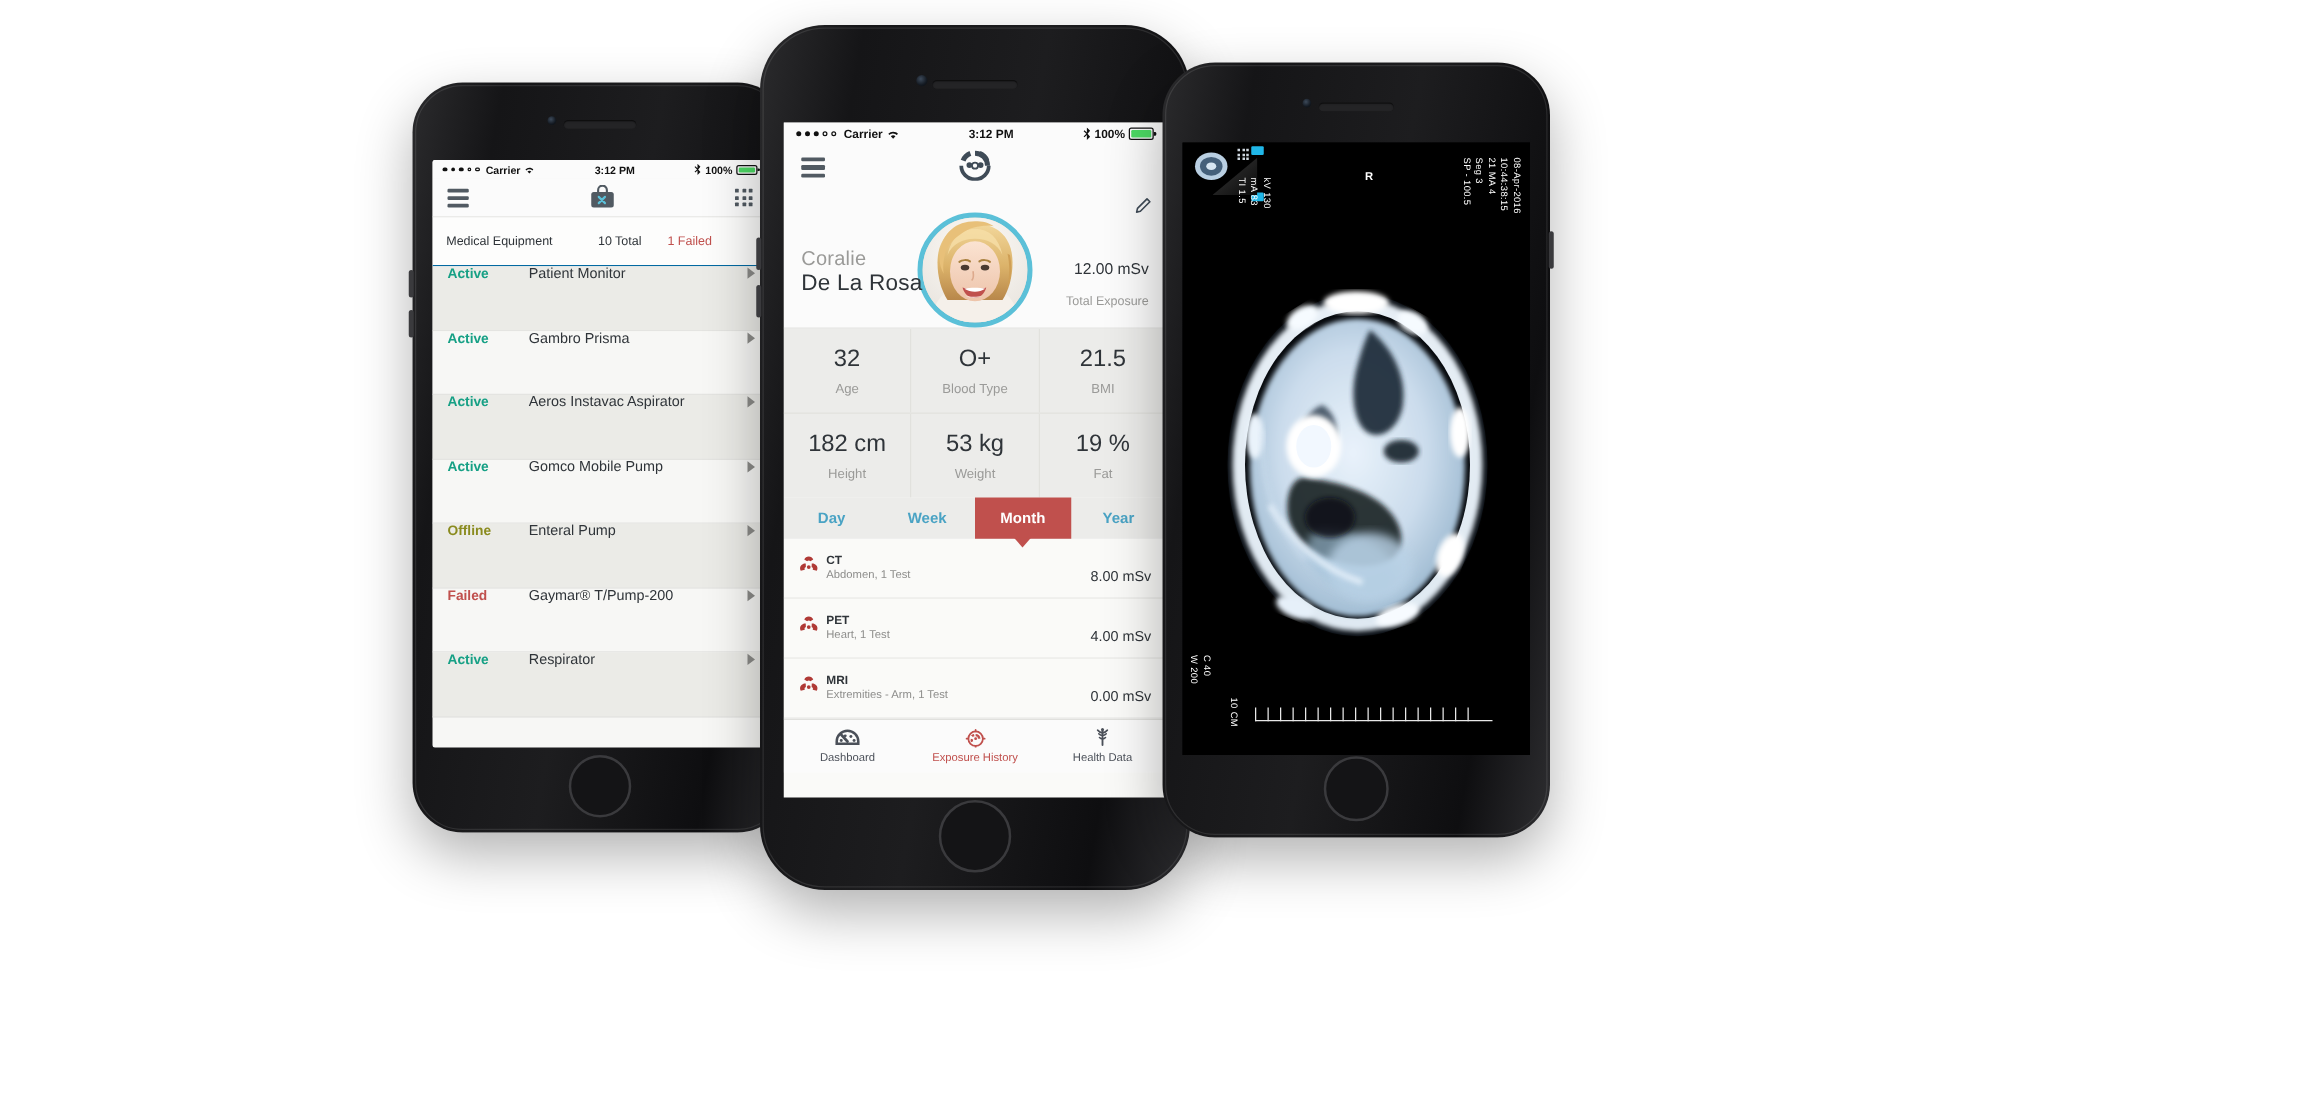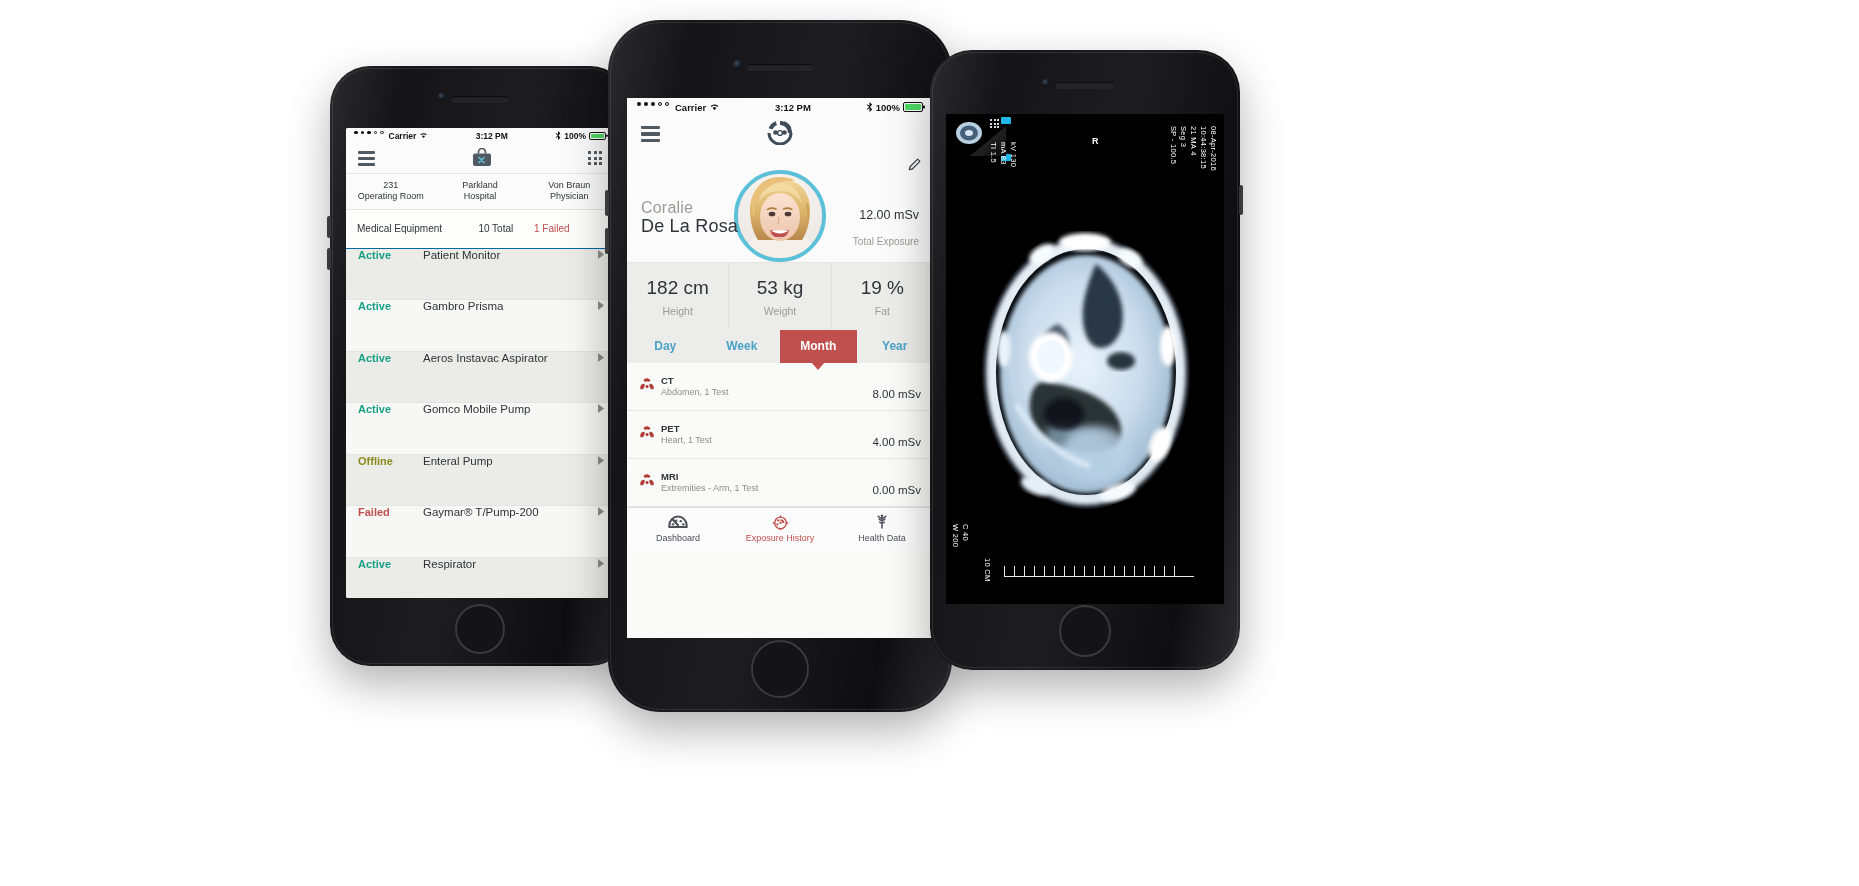--- a/index.html
+++ b/index.html
@@ -11,21 +11,21 @@
          box-shadow:0 18px 44px rgba(0,0,0,.30);}
   .phone .bezel-hl{position:absolute;inset:2px;border-radius:60px;border:1.5px solid rgba(255,255,255,.10);pointer-events:none;}
   .phone .speaker{position:absolute;left:50%;transform:translateX(-50%);height:7px;border-radius:4px;background:#242426;box-shadow:inset 0 1px 1px rgba(0,0,0,.7);}
   .phone .camera{position:absolute;border-radius:50%;background:radial-gradient(circle at 40% 35%,#3d4a5a 0%,#141a22 60%,#07090c 100%);}
   .phone .home{position:absolute;left:50%;transform:translateX(-50%);border-radius:50%;background:#141416;border:2px solid #3a3a3d;}
   .phone .screen{position:absolute;overflow:hidden;background:#fff;}
   .phone .sidebtn{position:absolute;width:4px;border-radius:3px;background:#3a3a3d;}
 
   
   .statusbar{display:flex;align-items:center;justify-content:space-between;background:#fbfbfb;color:#111;}
-  .sb-left{display:flex;align-items:flex-start;gap:3px;}
+  .sb-left{display:flex;align-items:center;gap:3px;}
   .dot{border-radius:50%;background:#111;display:inline-block;}
   .dot.hollow{background:transparent;border:1px solid #111;box-sizing:border-box;}
   .sb-right{display:flex;align-items:center;gap:3px;}
   .batt{position:relative;border:1px solid #111;border-radius:2px;box-sizing:border-box;}
   .batt .fill{position:absolute;inset:1px;background:#4cd964;border-radius:1px;}
   .batt .cap{position:absolute;right:-3px;top:50%;transform:translateY(-50%);width:2px;height:40%;background:#111;border-radius:0 1px 1px 0;}
 
   
   #phoneLeft{left:330px;top:66px;width:300px;height:600px;border-radius:40px;}
   #phoneLeft .bezel-hl{border-radius:38px;inset:2px;}
@@ -168,34 +168,20 @@
             <i></i>
             <i></i>
             <i></i>
             <i></i>
             <i></i>
             <i></i>
             <i></i>
           </div>
       </div>
 
-      <div class="infobar">
-        <div class="cell">
-          <div class="v">231</div>
-          <div class="l">Operating Room</div>
-        </div>
-        <div class="cell">
-          <div class="v">Parkland</div>
-          <div class="l">Hospital</div>
-        </div>
-        <div class="cell">
-          <div class="v">Von Braun</div>
-          <div class="l">Physician</div>
-        </div>
-      </div>
 
       <div class="sumbar">
         <div class="c1">Medical Equipment</div>
         <div class="c2">10 Total</div>
         <div class="c3">1 Failed</div>
       </div>
 
       <div id="eqList">
           <div class="eqrow alt">
             <div class="st active">Active</div>
@@ -354,20 +340,34 @@
 
         <div class="pexp">
           <div class="v">12.00 mSv</div>
           <div class="l">Total Exposure</div>
         </div>
       </div>
 
       <div class="statgrid">
         <div class="statrow">
           <div class="statcell">
+            <div class="v">32</div>
+            <div class="l">Age</div>
+          </div>
+          <div class="statcell">
+            <div class="v">O+</div>
+            <div class="l">Blood Type</div>
+          </div>
+          <div class="statcell">
+            <div class="v">21.5</div>
+            <div class="l">BMI</div>
+          </div>
+        </div>
+        <div class="statrow">
+          <div class="statcell">
             <div class="v">182 cm</div>
             <div class="l">Height</div>
           </div>
           <div class="statcell">
             <div class="v">53 kg</div>
             <div class="l">Weight</div>
           </div>
           <div class="statcell">
             <div class="v">19 %</div>
             <div class="l">Fat</div>

